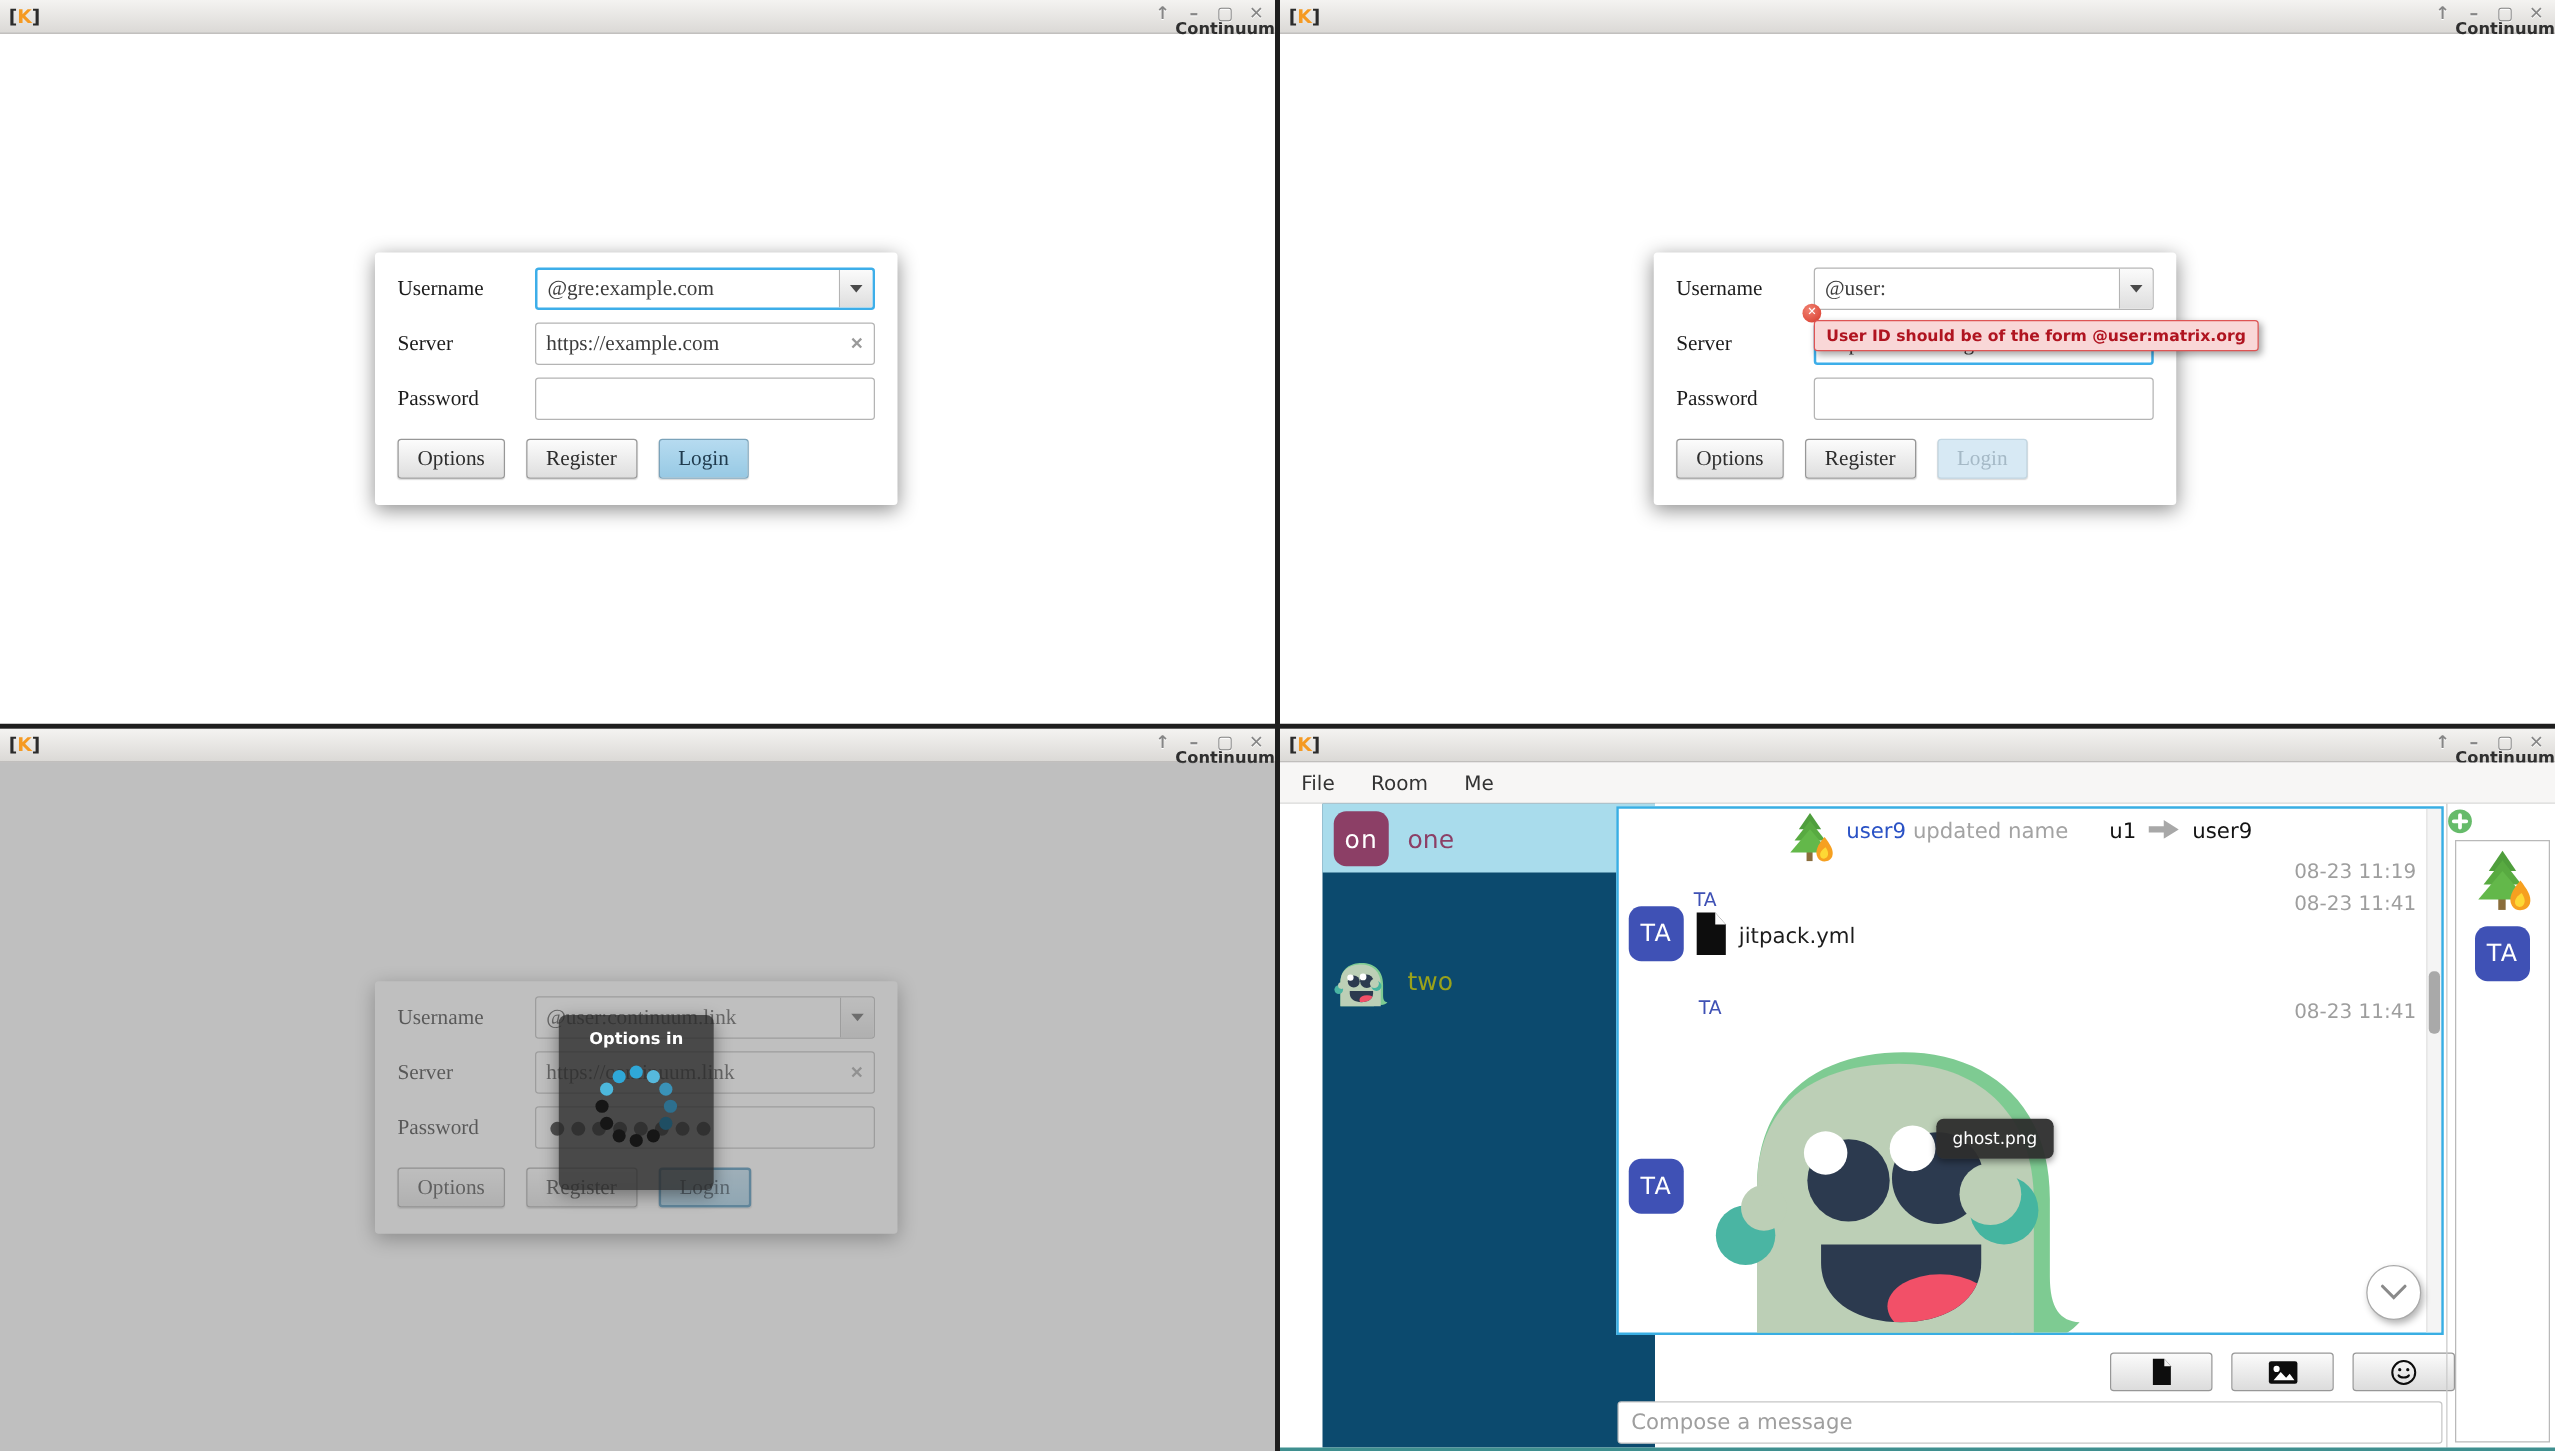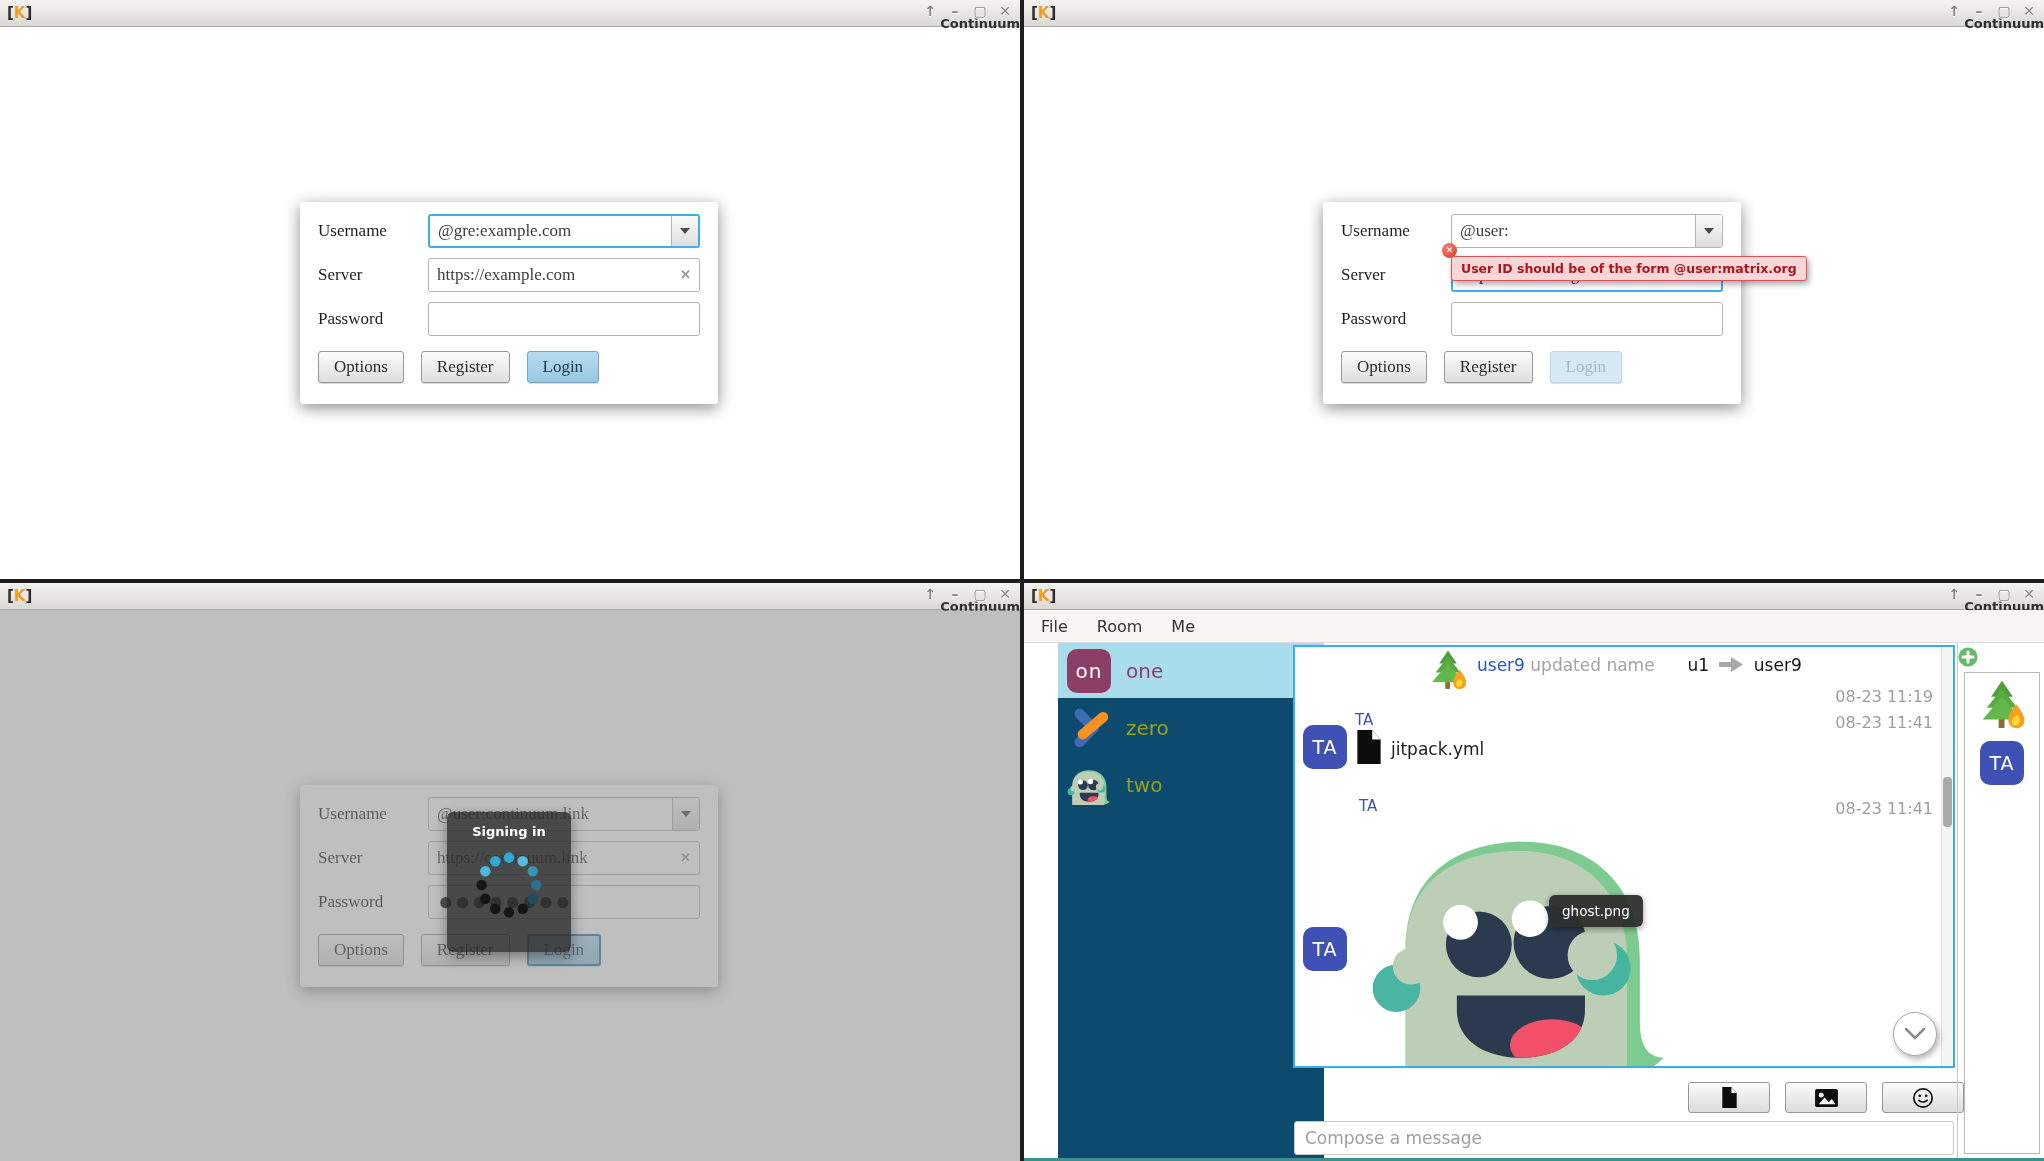--- a/index.html
+++ b/index.html
@@ -224,21 +224,21 @@
         </div>
       </div>
       <div class="btn-row">
         <div class="btn">Options</div>
         <div class="btn">Register</div>
         <div class="btn btn-login focused">Login</div>
       </div>
     </div>
     <div class="dim"></div>
     <div class="progress-dlg" style="left:447px;top:229px;">
-      <div class="msg">Signing in</div>
+      <div class="msg">Options in</div>
       <svg width="80" height="84" viewBox="0 0 76 76">
         <circle cx="64" cy="38" r="5" fill="#2d6f8e"></circle>
           <circle cx="60.5" cy="51" r="5" fill="#1f4e63"></circle>
         <circle cx="51" cy="60.5" r="5" fill="#161616"></circle>
           <circle cx="38" cy="64" r="5" fill="#161616"></circle>
         <circle cx="25" cy="60.5" r="5" fill="#161616"></circle>
           <circle cx="15.5" cy="51" r="5" fill="#161616"></circle>
         <circle cx="12" cy="38" r="5" fill="#161616"></circle>
           <circle cx="15.5" cy="25" r="5" fill="#4db8dc"></circle>
         <circle cx="25" cy="15.5" r="5" fill="#2fa8d8"></circle>
@@ -263,30 +263,20 @@
     <div class="menubar">
       <span>File</span>
       <span>Room</span>
       <span>Me</span>
     </div>
 
     <div class="roomlist">
       <div class="room-row selected" style="top:0;">
         <div class="room-avatar" style="background:#8c3f66;">on</div>
         <div class="room-label" style="color:#8c3f66;">one</div>
-      </div>
-      <div class="room-row" style="top:57px;">
-        <div class="room-avatar">
-          <svg width="44" height="44" viewBox="0 0 56 56">
-            <line x1="16" y1="10" x2="34" y2="28" stroke="#3f6bb5" stroke-width="13" stroke-linecap="round"></line>
-            <line x1="34" y1="28" x2="16" y2="46" stroke="#3f6bb5" stroke-width="13" stroke-linecap="round"></line>
-            <line x1="20" y1="36" x2="46" y2="14" stroke="#f59223" stroke-width="13" stroke-linecap="round"></line>
-          </svg>
-        </div>
-        <div class="room-label" style="color:#9aa21b;">zero</div>
       </div>
       <div class="room-row" style="top:114px;">
         <div class="room-avatar">
           <svg width="46" height="44" viewBox="0 0 330 300">
             <path d="M40 300 V158 C40 72 102 40 168 40 C238 40 296 82 296 168 V236 C296 264 305 275 322 276 C306 294 280 297 263 284 C258 292 250 297 240 300 Z" fill="#7ecb92"></path>
             <path d="M40 300 V158 C40 78 100 50 164 50 C230 50 282 90 282 170 V300 Z" fill="#bccfb6"></path>
             <circle cx="30" cy="200" r="26" fill="#4ab5a3"></circle>
               <circle cx="46" cy="176" r="20" fill="#bccfb6"></circle>
             <circle cx="120" cy="152" r="36" fill="#2c3a4f"></circle>
               <circle cx="198" cy="150" r="40" fill="#2c3a4f"></circle>

